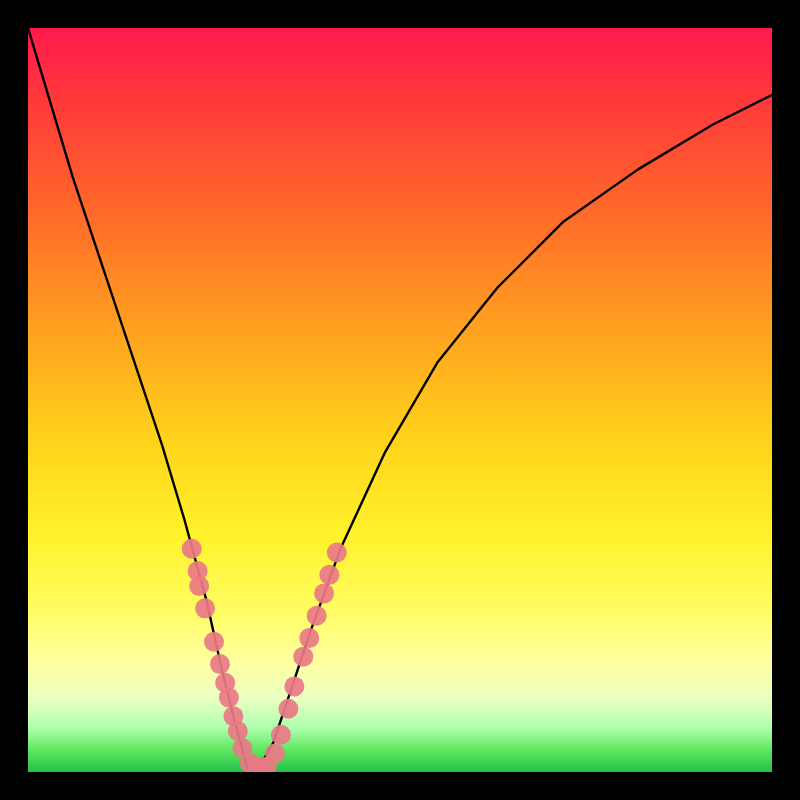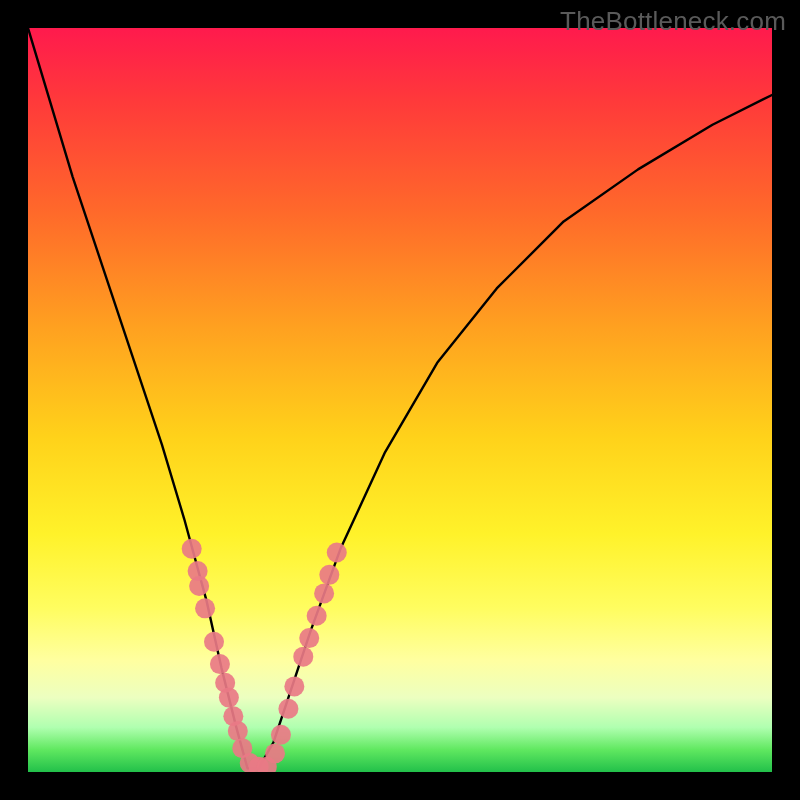--- a/index.html
+++ b/index.html
@@ -89,14 +89,13 @@
           <circle cx="275.28" cy="628.68" r="10" fill="#e97a86" fill-opacity="0.92"></circle>
           <circle cx="281.23" cy="610.08" r="10" fill="#e97a86" fill-opacity="0.92"></circle>
           <circle cx="288.67" cy="587.76" r="10" fill="#e97a86" fill-opacity="0.92"></circle>
           <circle cx="296.11" cy="565.44" r="10" fill="#e97a86" fill-opacity="0.92"></circle>
           <circle cx="301.32" cy="546.84" r="10" fill="#e97a86" fill-opacity="0.92"></circle>
           <circle cx="308.76" cy="524.52" r="10" fill="#e97a86" fill-opacity="0.92"></circle>
         </g>
     </svg>
   </div>
 
-  <div class="watermark">TheBottleneck.com</div>
 </div>
 
 </body></html>

